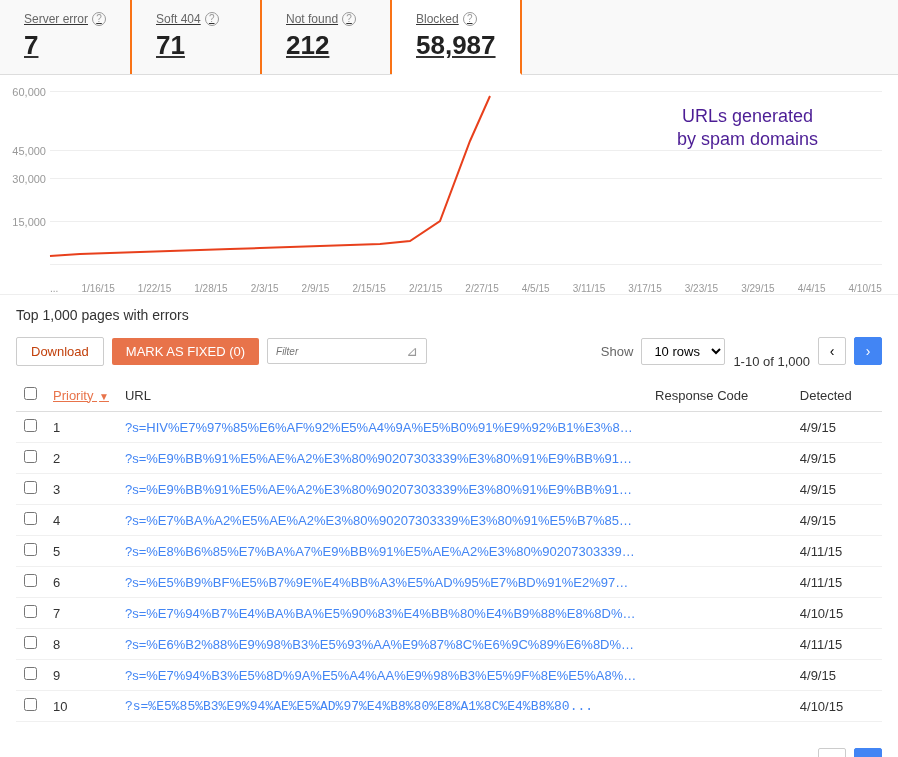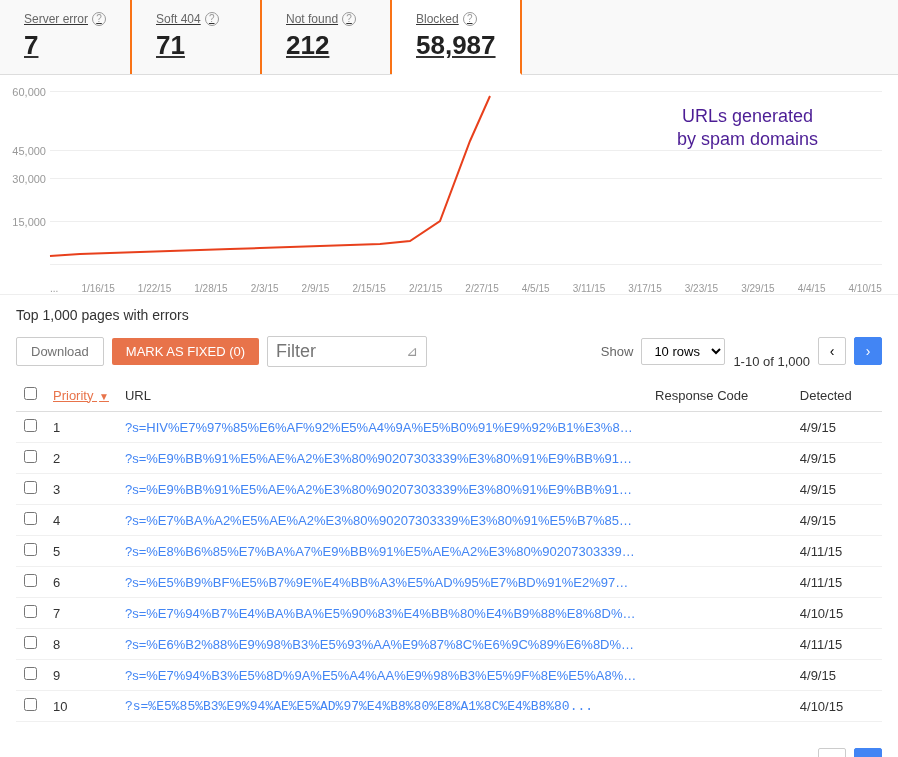--- a/index.html
+++ b/index.html
@@ -114,21 +114,21 @@
       align-items: center;
       gap: 8px;
       margin-bottom: 10px;
     }
     .btn-download {
       padding: 6px 14px;
       border: 1px solid #ccc;
       background: #fff;
       cursor: pointer;
       font-size: 13px;
-      color: #737373;
+      color: #c2410c;
       border-radius: 2px;
     }
     .btn-mark-fixed {
       padding: 6px 14px;
       background: #e8734a;
       color: #fff;
       border: none;
       cursor: pointer;
       font-size: 13px;
       border-radius: 2px;
@@ -138,23 +138,24 @@
       align-items: center;
       border: 1px solid #ccc;
       border-radius: 2px;
       padding: 4px 8px;
       width: 160px;
       gap: 6px;
     }
     .filter-box input {
       border: none;
       outline: none;
-      font-size: 18px;
+      font-size: 10px;
       color: #737373;
       width: 100%;
+      font-style: italic;
     }
     .filter-icon {
       color: #999;
       font-size: 14px;
     }
     .spacer { flex: 1; }
     .show-label {
       color: #666;
       font-size: 13px;
     }

